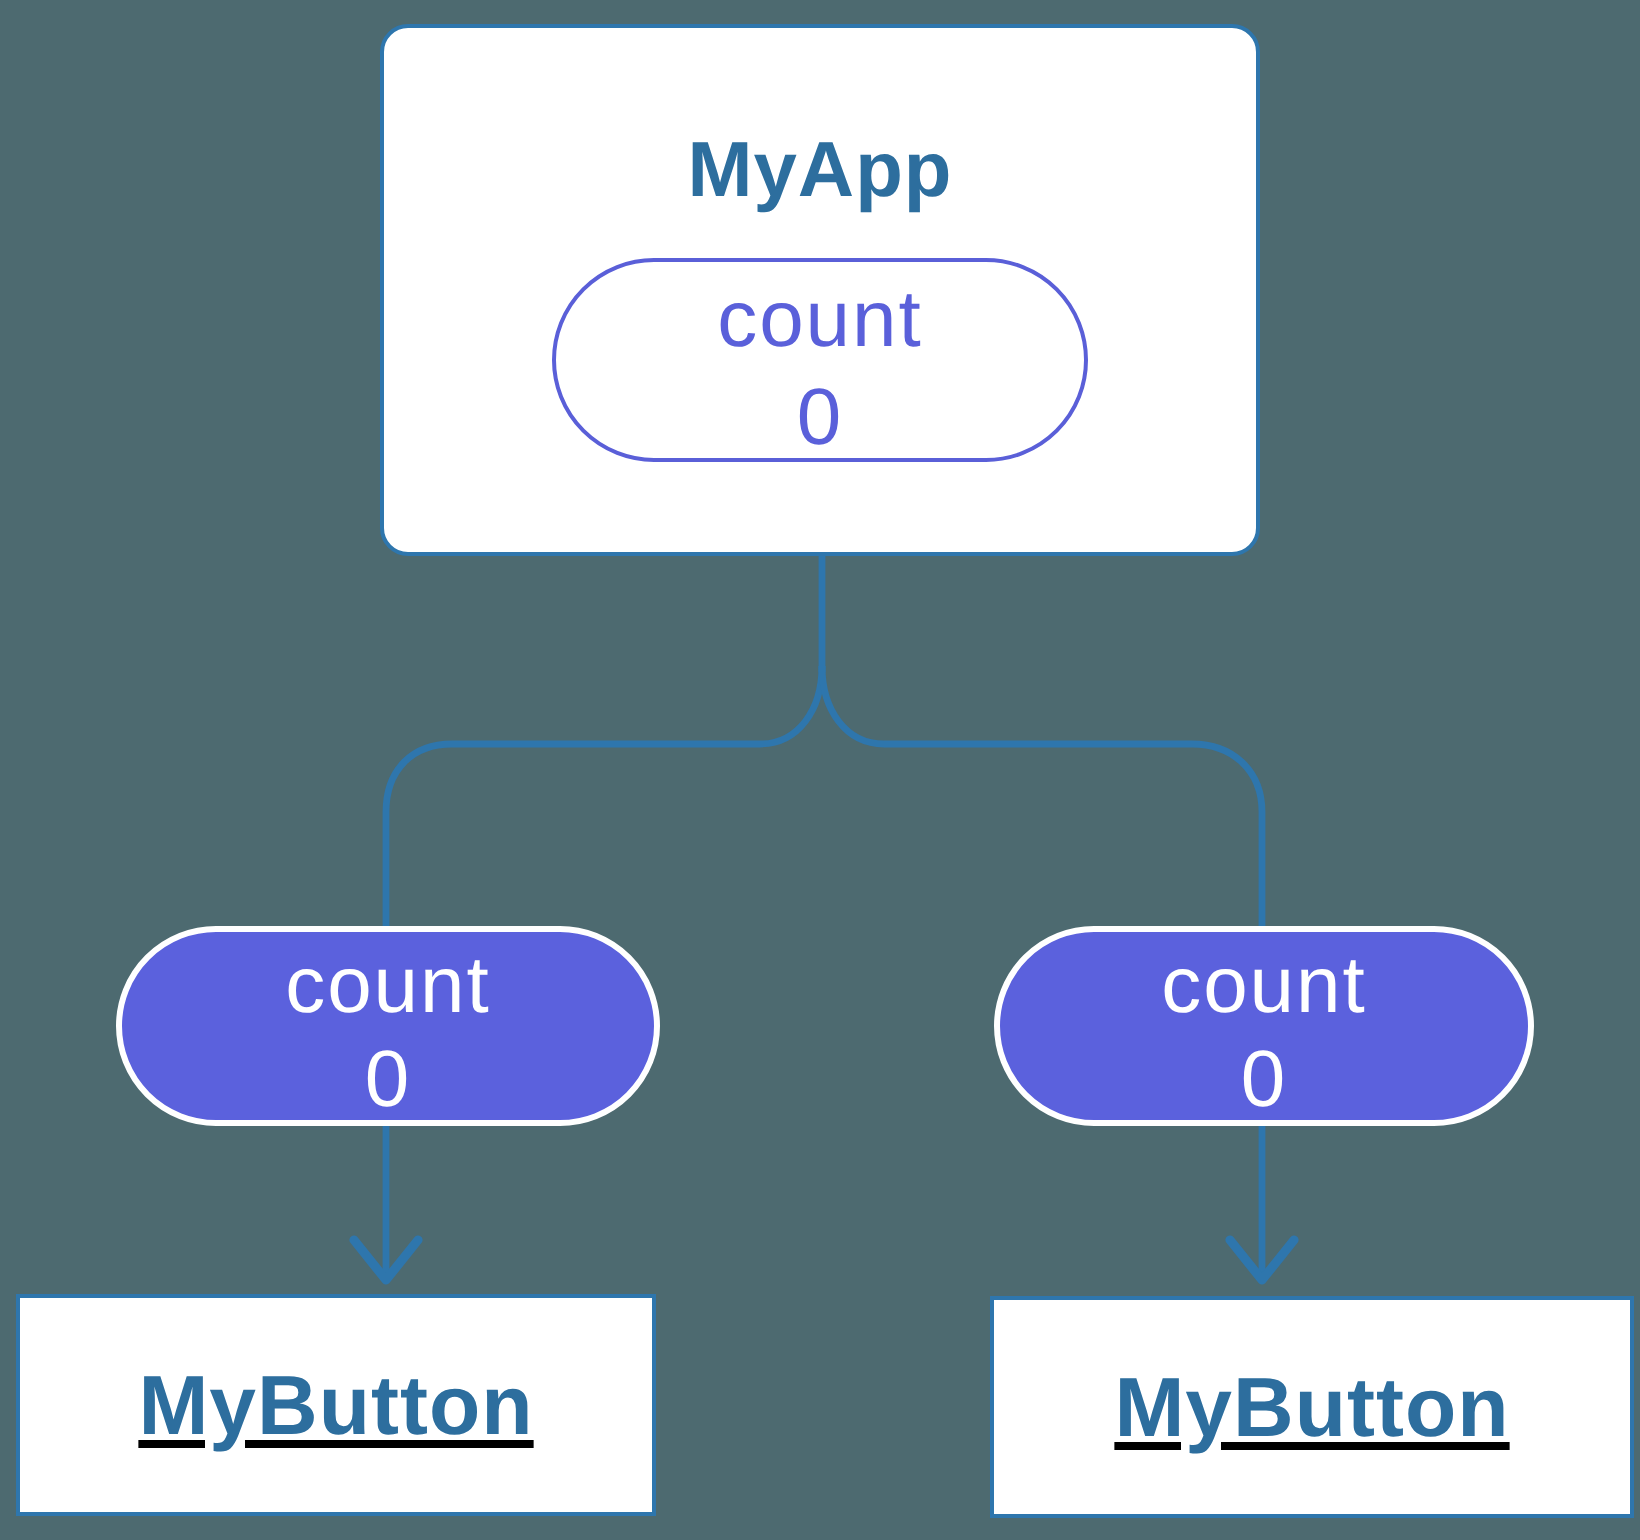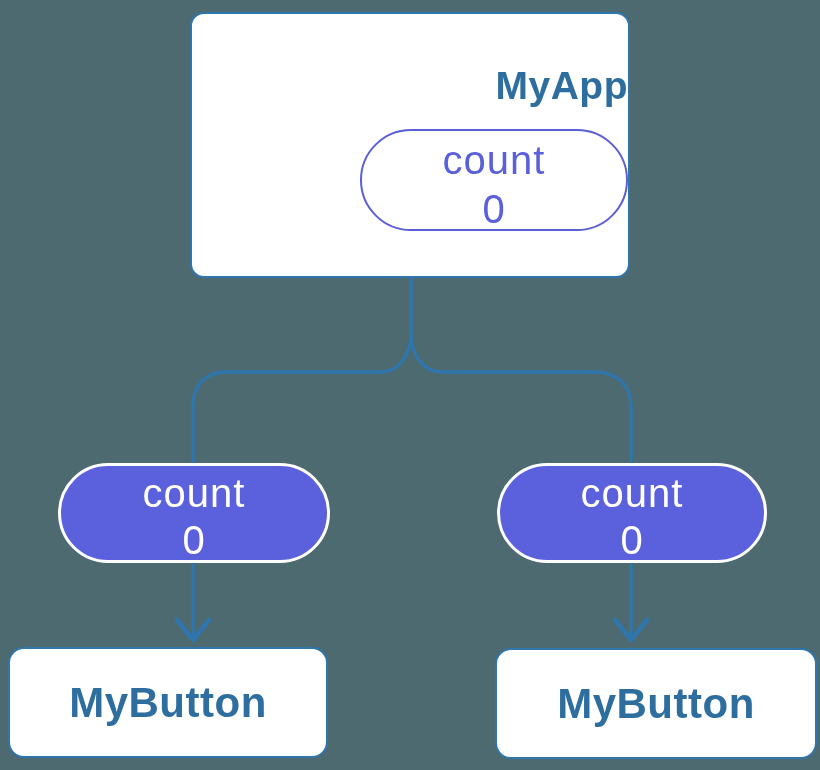--- a/index.html
+++ b/index.html
@@ -46,33 +46,33 @@
   }
   .parent-card {
     left: 190px;
     top: 12px;
     width: 440px;
     height: 266px;
     border-radius: 14px;
     flex-direction: column;
     gap: 24px;
     padding-top: 6px;
-    align-items: flex-end;
   }
   .card-title {
     font-weight: bold;
     color: var(--steel-text, #2D6E9E);
     line-height: 1;
     letter-spacing: 0.5px;
   }
   .parent-card .card-title {
     font-size: 39px;
   }
   .child-card {
-    border-radius: 16px;
+    border-radius: 0;
+    text-decoration: underline;
   }
   .child-card .card-title {
     font-size: 42px;
   }
   .child-card-left {
     left: 8px;
     top: 647px;
     width: 320px;
     height: 111px;
   }

